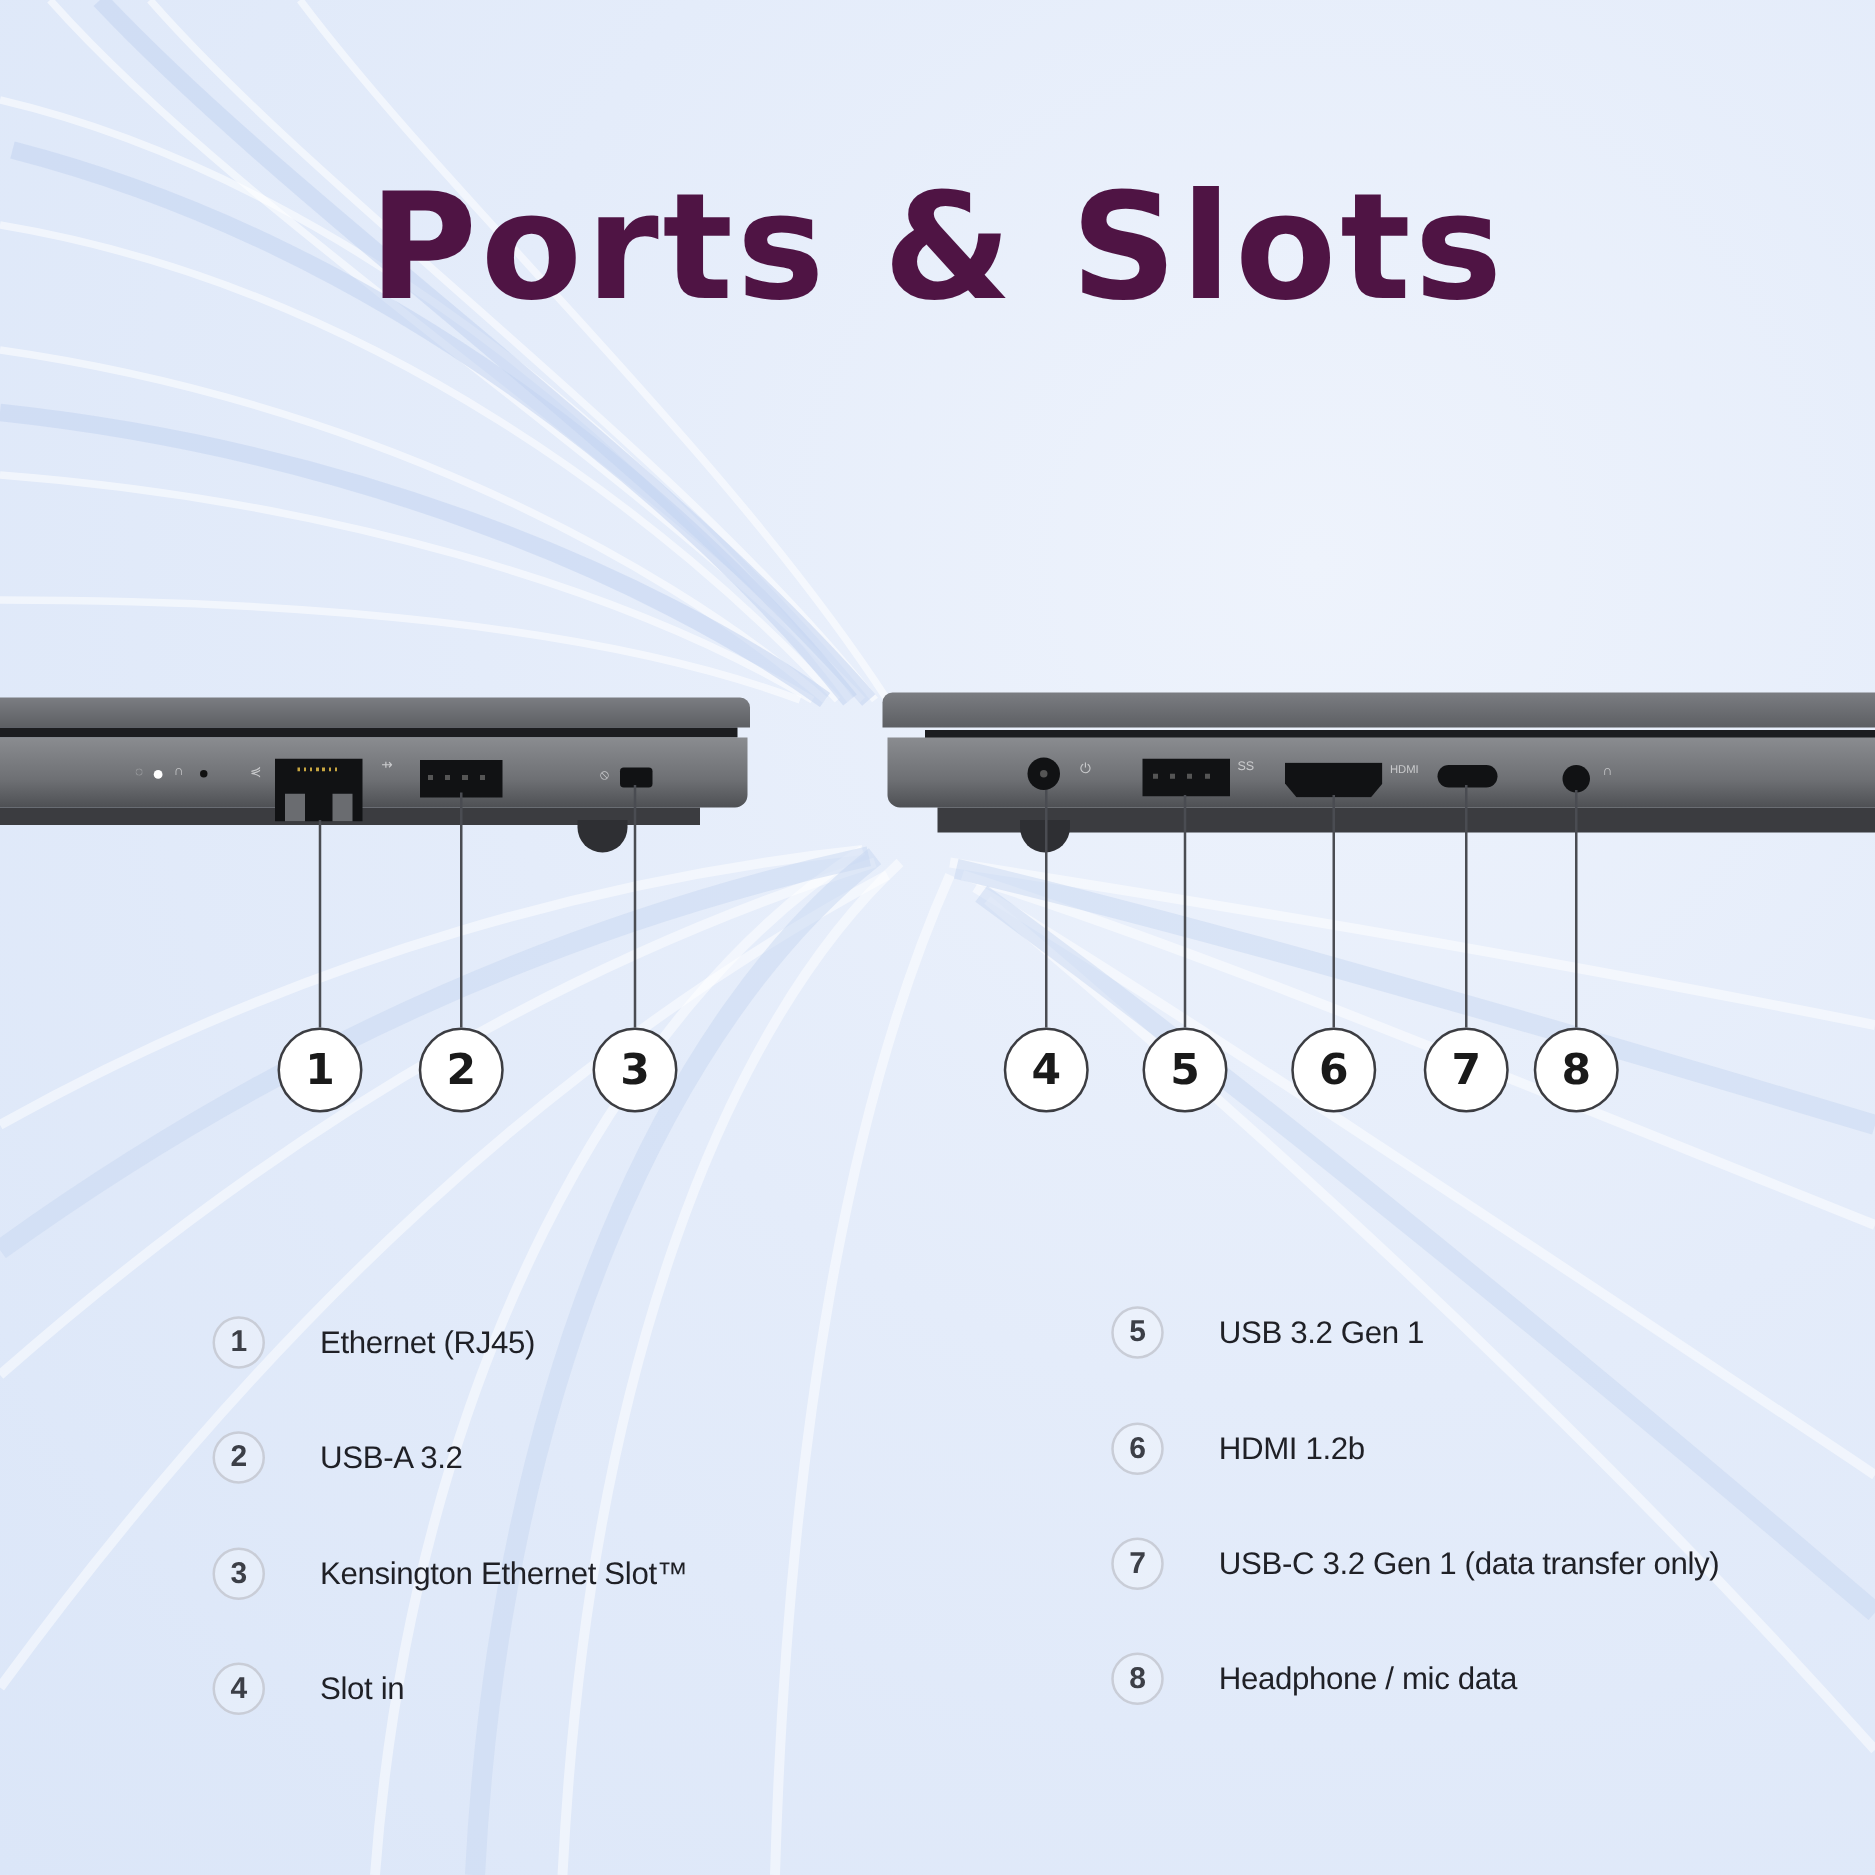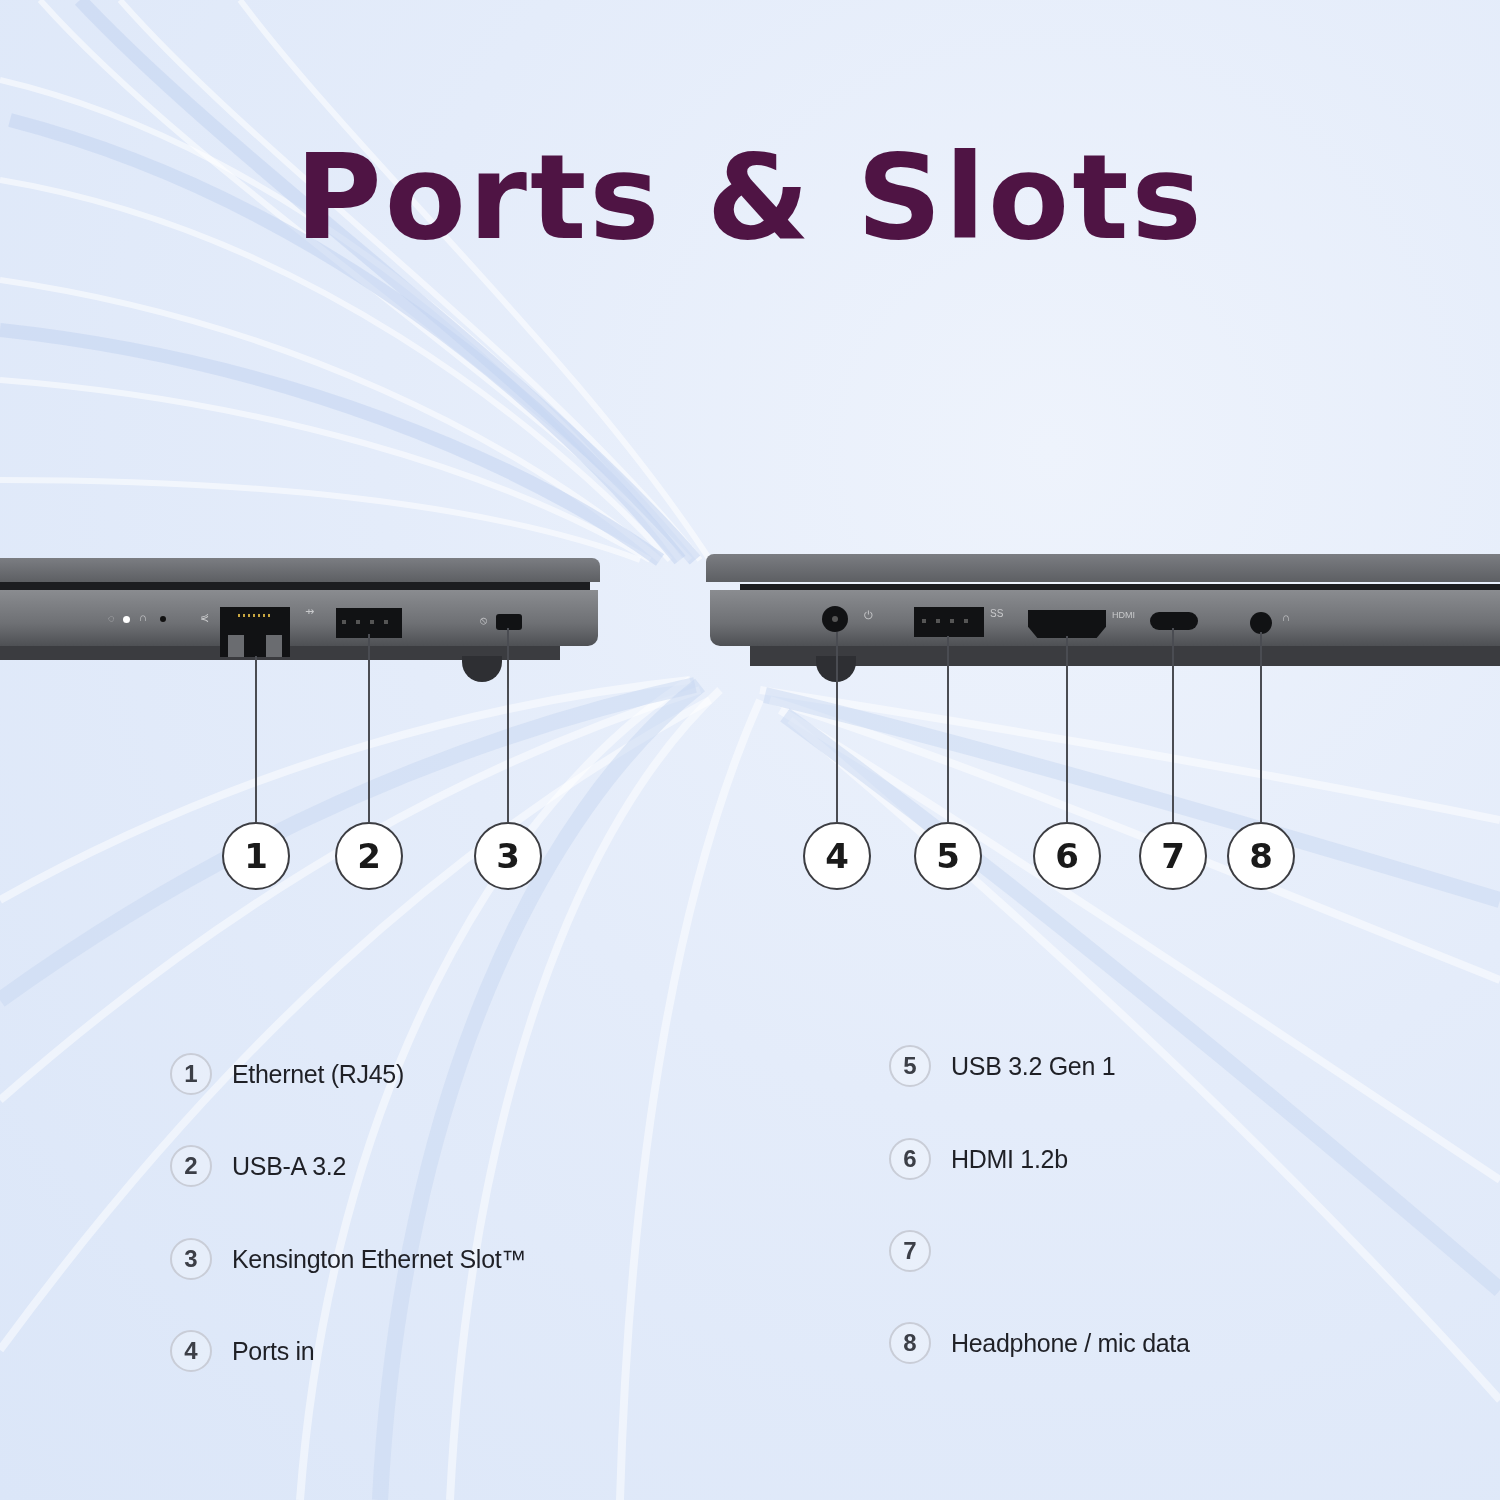--- a/index.html
+++ b/index.html
@@ -24,21 +24,21 @@
   .leader { position: absolute; width: 2px; background: #4a4c52; }
   .callout { position: absolute; width: 68px; height: 68px; border-radius: 50%;
              background: #ffffff; border: 2px solid #3c3d42; box-sizing: border-box;
              display: flex; align-items: center; justify-content: center;
              font-family: "DejaVu Sans", sans-serif; font-weight: bold; font-size: 34px; color: #1a1a1a; }
 
   .legend-item { position: absolute; display: flex; align-items: center; }
   .legend-num { width: 42px; height: 42px; border-radius: 50%; border: 2px solid #c9cdd7;
                 box-sizing: border-box; display: flex; align-items: center; justify-content: center;
                 font-size: 24px; font-weight: bold; color: #3c3f47; background: rgba(255,255,255,0.25); }
-  .legend-label { margin-left: 20px; font-size: 25px; color: #1f2026; letter-spacing: -0.3px; }
+  .legend-label { margin-left: 44px; font-size: 25px; color: #1f2026; letter-spacing: -0.3px; }
 </style>
 </head>
 <body>
 
 <div class="bg">
   <svg width="1500" height="1500" viewBox="0 0 1500 1500">
     <g fill="none" stroke="#ffffff" stroke-opacity="0.55" stroke-width="6">
       <path d="M0 80 C 300 150, 560 400, 680 560"></path>
       <path d="M0 180 C 300 230, 540 420, 670 560"></path>
       <path d="M0 280 C 280 320, 520 440, 660 560"></path>
@@ -150,33 +150,34 @@
   <div class="legend-item" style="left:170px; top:1145px;">
     <span class="legend-num">2</span>
     <span class="legend-label" style="">USB-A 3.2</span>
   </div>
   <div class="legend-item" style="left:170px; top:1238px;">
     <span class="legend-num">3</span>
     <span class="legend-label">Kensington Ethernet Slot™</span>
   </div>
   <div class="legend-item" style="left:170px; top:1330px;">
     <span class="legend-num">4</span>
-    <span class="legend-label">Ports in</span>
+    <span class="legend-label">Slot in</span>
   </div>
 </div>
 
 <div>
   <div class="legend-item" style="left:889px; top:1045px;">
     <span class="legend-num">5</span>
     <span class="legend-label">USB 3.2 Gen 1</span>
   </div>
   <div class="legend-item" style="left:889px; top:1138px;">
     <span class="legend-num">6</span>
     <span class="legend-label">HDMI 1.2b</span>
   </div>
   <div class="legend-item" style="left:889px; top:1230px;">
     <span class="legend-num">7</span>
+    <span class="legend-label">USB-C 3.2 Gen 1 (data transfer only)</span>
   </div>
   <div class="legend-item" style="left:889px; top:1322px;">
     <span class="legend-num">8</span>
     <span class="legend-label">Headphone / mic data</span>
   </div>
 </div>
 
 </body></html>

